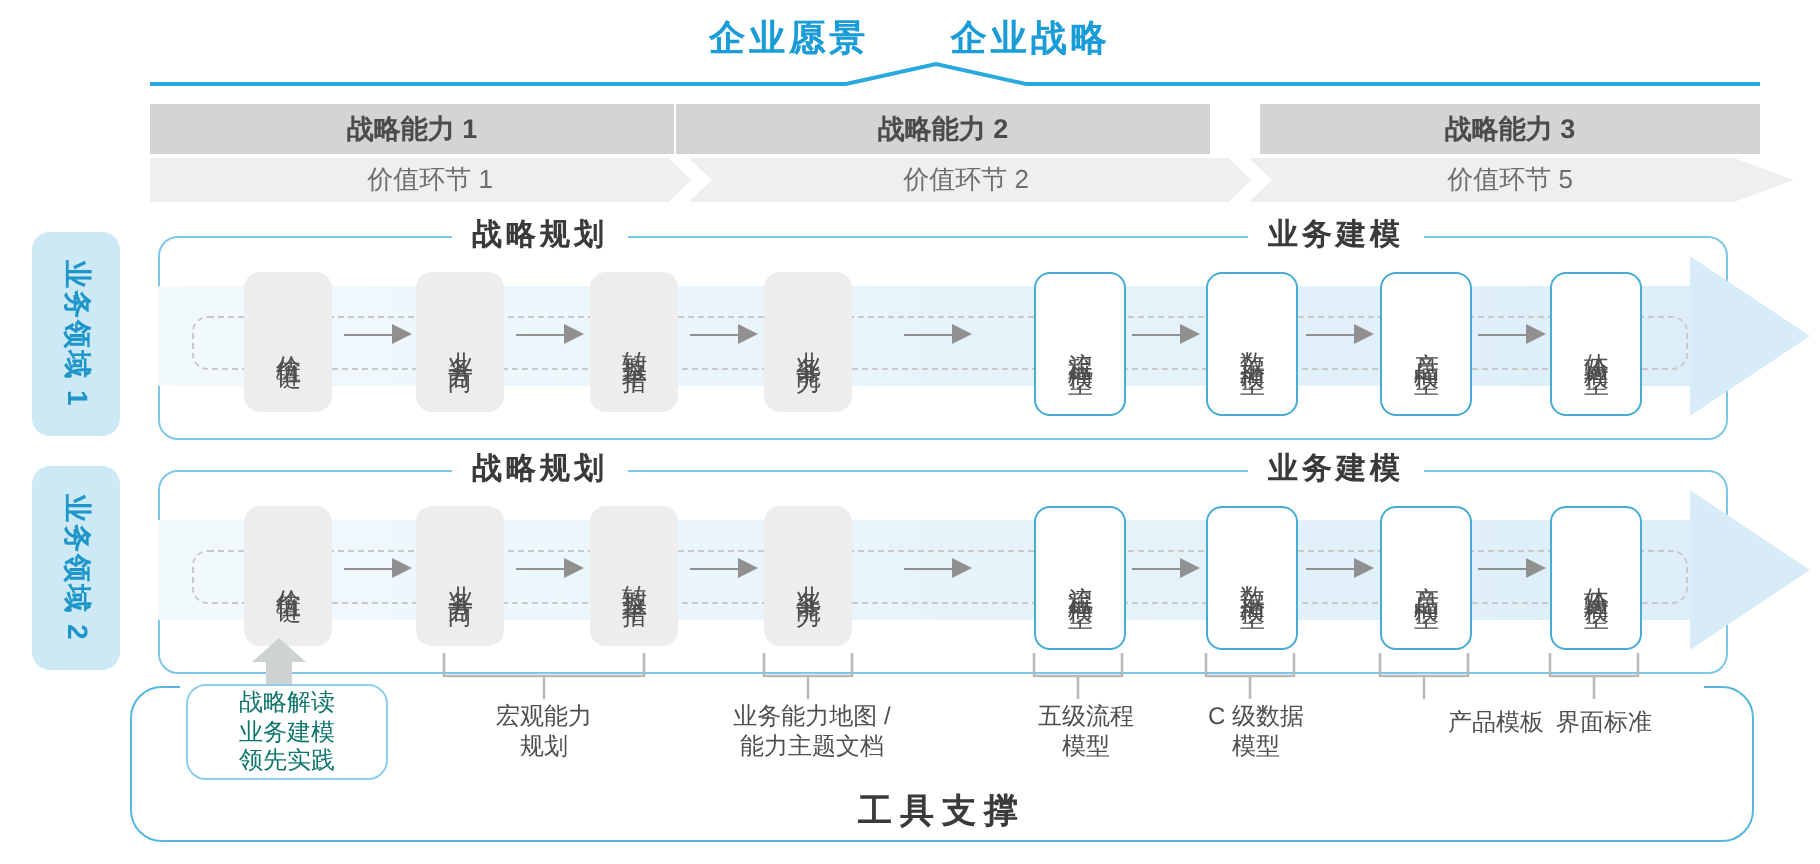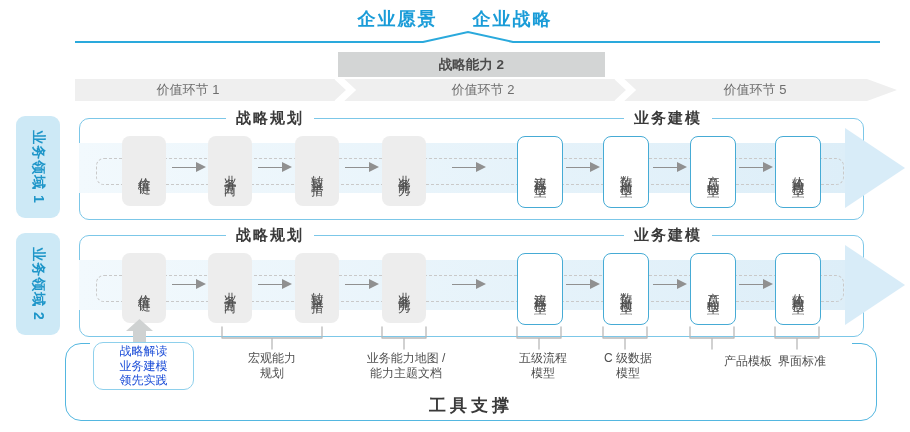--- a/index.html
+++ b/index.html
@@ -2,21 +2,21 @@
 <html><head>
 <meta charset="utf-8">
 <style>
   html,body{margin:0;padding:0;background:#fff;}
   .stage{position:relative;width:910px;height:432px;background:#fff;overflow:hidden;
          font-family:"Liberation Sans",sans-serif;}
   .abs{position:absolute;}
 
   
   .top-titles{left:0;right:0;top:7px;text-align:center;font-size:18px;font-weight:bold;
-              color:#1a9cd8;letter-spacing:2px;}
+              color:#1a9cd8;letter-spacing:2px;font-family:Liberation Mono, monospace;}
   .top-titles span{margin:0 14px;}
 
   
   .cap{top:52px;height:25px;background:#d3d5d5;color:#4b4b4b;font-size:13.5px;font-weight:600;
        text-align:center;line-height:25px;}
   .vlabel{top:79px;height:22px;line-height:22px;font-size:13px;color:#6d6d6d;
           transform:translateX(-50%);white-space:nowrap;}
 
   
   .side-tab{left:16px;width:44px;height:102px;background:#cde9f6;border-radius:9px;
@@ -45,21 +45,21 @@
 
   
   .tool-frame{left:65px;top:343px;width:810px;height:76px;border:1.5px solid #54b7e0;
               border-radius:16px;}
   .tool-cover{left:90px;top:342px;width:762px;height:5px;background:#fff;}
   .tool-label{left:471px;top:394px;transform:translateX(-50%);font-size:17px;font-weight:bold;
               color:#3a3a3a;letter-spacing:4px;white-space:nowrap;}
   .inputs-box{left:93px;top:342px;width:99px;height:46px;background:#fff;
               border:1.2px solid #8ed0ec;border-radius:10px;display:flex;flex-direction:column;
               align-items:center;justify-content:center;font-size:12px;line-height:14.5px;
-              color:#1d4ed8;}
+              color:#0f766e;}
   .note{top:351px;transform:translateX(-50%);font-size:12px;line-height:15px;color:#4f4f4f;
         text-align:center;white-space:nowrap;}
   .note.single{top:354px;}
   .note span{display:block;margin-left:10px;}
   .overlay{left:0;top:0;pointer-events:none;}
 </style>
 </head>
 <body>
 
 <div class="stage">
@@ -75,28 +75,30 @@
 
   <div class="abs top-titles">
     <span>企业愿景</span>
     <span>企业战略</span>
   </div>
 
   <svg class="abs" style="left:75px;top:29px" width="810" height="15">
     <path d="M0,13 H348 L393,3 L438,13 H805" fill="none" stroke="#2aa9dc" stroke-width="2"></path>
   </svg>
 
+  <div class="abs cap" style="left:75px;width:262px">战略能力 1</div>
   <div class="abs cap" style="left:338px;width:267px">战略能力 2</div>
+  <div class="abs cap" style="left:630px;width:250px">战略能力 3</div>
 
   <svg class="abs" style="left:75px;top:79px" width="825" height="23">
     <polygon points="0,0 792,0 822,11 792,22 0,22" fill="#efefef"></polygon>
     <polyline points="262,-2 276,11 262,24" fill="none" stroke="#fff" stroke-width="7"></polyline>
     <polyline points="542,-2 556,11 542,24" fill="none" stroke="#fff" stroke-width="7"></polyline>
   </svg>
-  <div class="abs vlabel" style="left:188px">价值环节 1</div>
+  <div class="abs vlabel" style="left:215px">价值环节 1</div>
   <div class="abs vlabel" style="left:483px">价值环节 2</div>
   <div class="abs vlabel" style="left:755px">价值环节 5</div>
 
   <div class="abs side-tab" style="top:116px">
     <span>业务领域 1</span>
   </div>
   <div class="abs side-tab" style="top:233px">
     <span>业务领域 2</span>
   </div>
 

